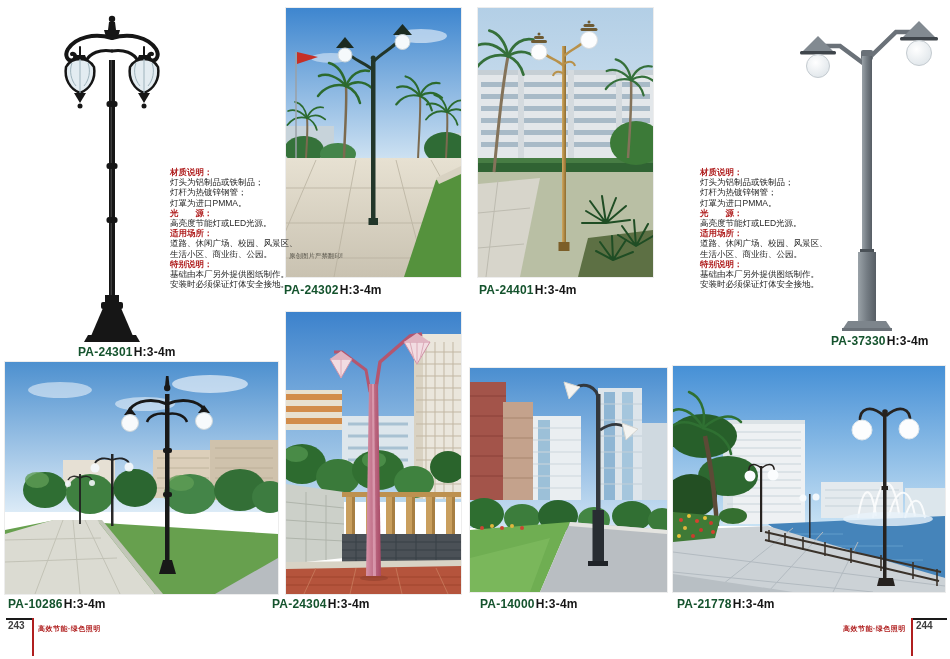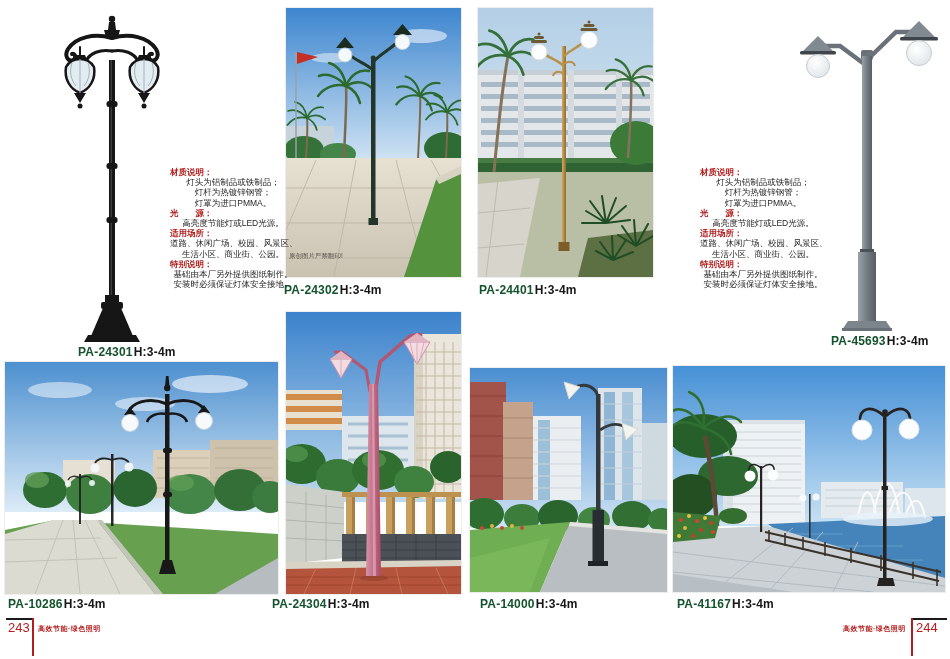--- a/index.html
+++ b/index.html
@@ -5,23 +5,23 @@
   html,body{margin:0;padding:0;background:#ffffff;}
   .page{position:relative;width:950px;height:659px;background:#fff;font-family:"Liberation Sans","DejaVu Sans",sans-serif;overflow:hidden;}
   .photo{position:absolute;box-shadow:0 0 0 1px rgba(0,0,0,0.07);}
   .cutout{position:absolute;}
   .photo svg,.cutout svg{display:block;width:100%;height:100%;}
   .plabel{position:absolute;font-size:12px;font-weight:bold;white-space:nowrap;letter-spacing:0.2px;}
   .plabel .code{color:#14532d;}
   .plabel .ph{color:#161616;margin-left:1px;}
   .spec{position:absolute;width:126px;font-size:8.5px;line-height:10.2px;color:#262626;}
   .spec .hd{color:#b01f1f;font-weight:bold;white-space:nowrap;}
-  .spec .ln{white-space:nowrap;text-align:center;}
+  .spec .ln{white-space:nowrap;}
   .wm{position:absolute;font-size:6.5px;color:#57544a;white-space:nowrap;}
-  .pageno{position:absolute;font-size:13px;font-weight:normal;color:#b91c1c;}
+  .pageno{position:absolute;font-size:10px;font-weight:bold;color:#404040;}
   .slogan{position:absolute;font-size:7px;font-weight:bold;color:#b01f1f;letter-spacing:0.5px;white-space:nowrap;}
   .rule-h{position:absolute;height:2px;background:#1a1a1a;}
   .rule-v{position:absolute;width:2px;background:#b01f1f;}
 </style>
 </head>
 <body>
 
 <div class="page">
 
   <div class="cutout" style="left:12px;top:5px;width:158px;height:340px">
@@ -576,33 +576,33 @@
   <div class="plabel" style="left:78px;top:345px">
     <span class="code">PA-24301</span><span class="ph">H:3-4m</span>
   </div>
   <div class="plabel" style="left:284px;top:283px">
     <span class="code">PA-24302</span><span class="ph">H:3-4m</span>
   </div>
   <div class="plabel" style="left:479px;top:283px">
     <span class="code">PA-24401</span><span class="ph">H:3-4m</span>
   </div>
   <div class="plabel" style="left:831px;top:334px">
-    <span class="code">PA-45693</span><span class="ph">H:3-4m</span>
+    <span class="code">PA-37330</span><span class="ph">H:3-4m</span>
   </div>
   <div class="plabel" style="left:8px;top:597px">
     <span class="code">PA-10286</span><span class="ph">H:3-4m</span>
   </div>
   <div class="plabel" style="left:272px;top:597px">
     <span class="code">PA-24304</span><span class="ph">H:3-4m</span>
   </div>
   <div class="plabel" style="left:480px;top:597px">
     <span class="code">PA-14000</span><span class="ph">H:3-4m</span>
   </div>
   <div class="plabel" style="left:677px;top:597px">
-    <span class="code">PA-41167</span><span class="ph">H:3-4m</span>
+    <span class="code">PA-21778</span><span class="ph">H:3-4m</span>
   </div>
 
   <div class="rule-h" style="left:6px;top:618px;width:27px"></div>
   <div class="rule-v" style="left:32px;top:618px;height:38px"></div>
   <div class="pageno" style="left:8px;top:620px">243</div>
   <div class="slogan" style="left:38px;top:624px">高效节能·绿色照明</div>
 
   <div class="slogan" style="left:843px;top:624px">高效节能·绿色照明</div>
   <div class="rule-v" style="left:911px;top:618px;height:38px"></div>
   <div class="rule-h" style="left:913px;top:618px;width:34px"></div>

